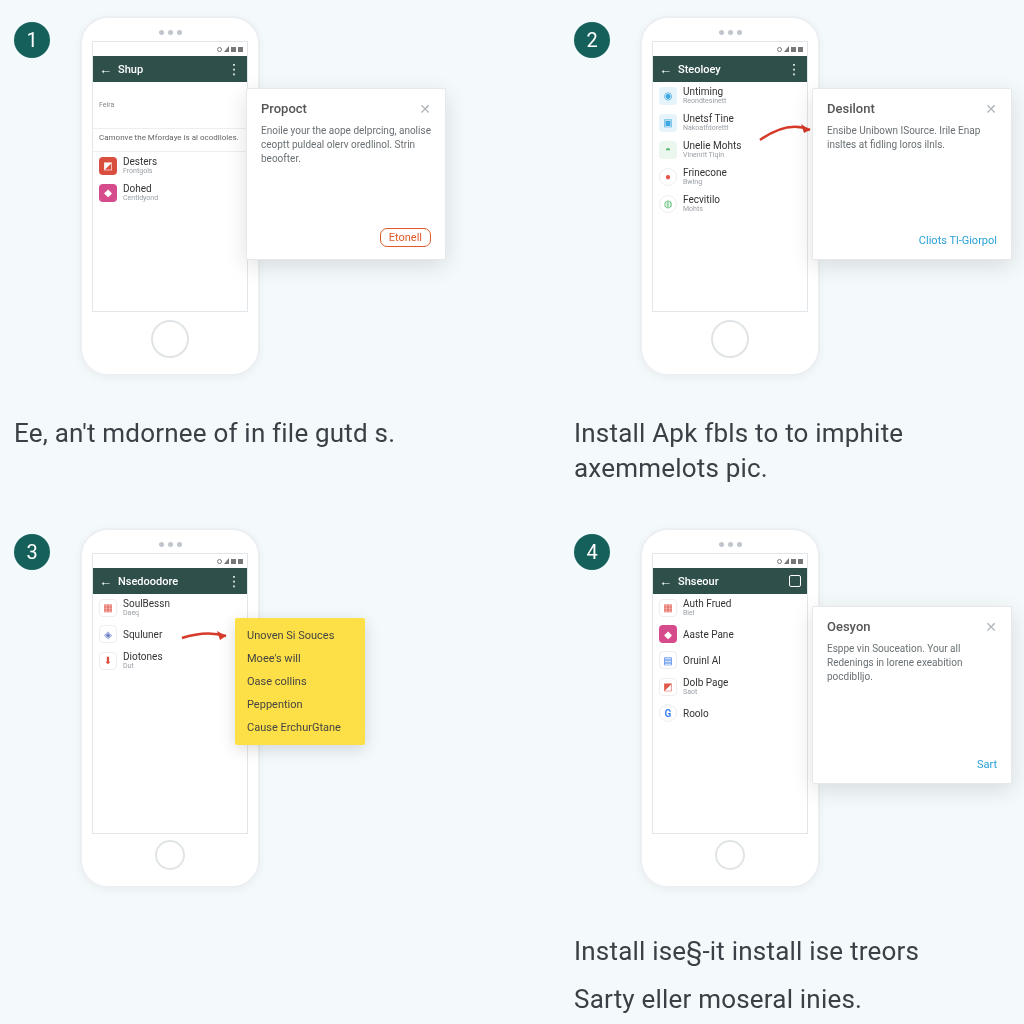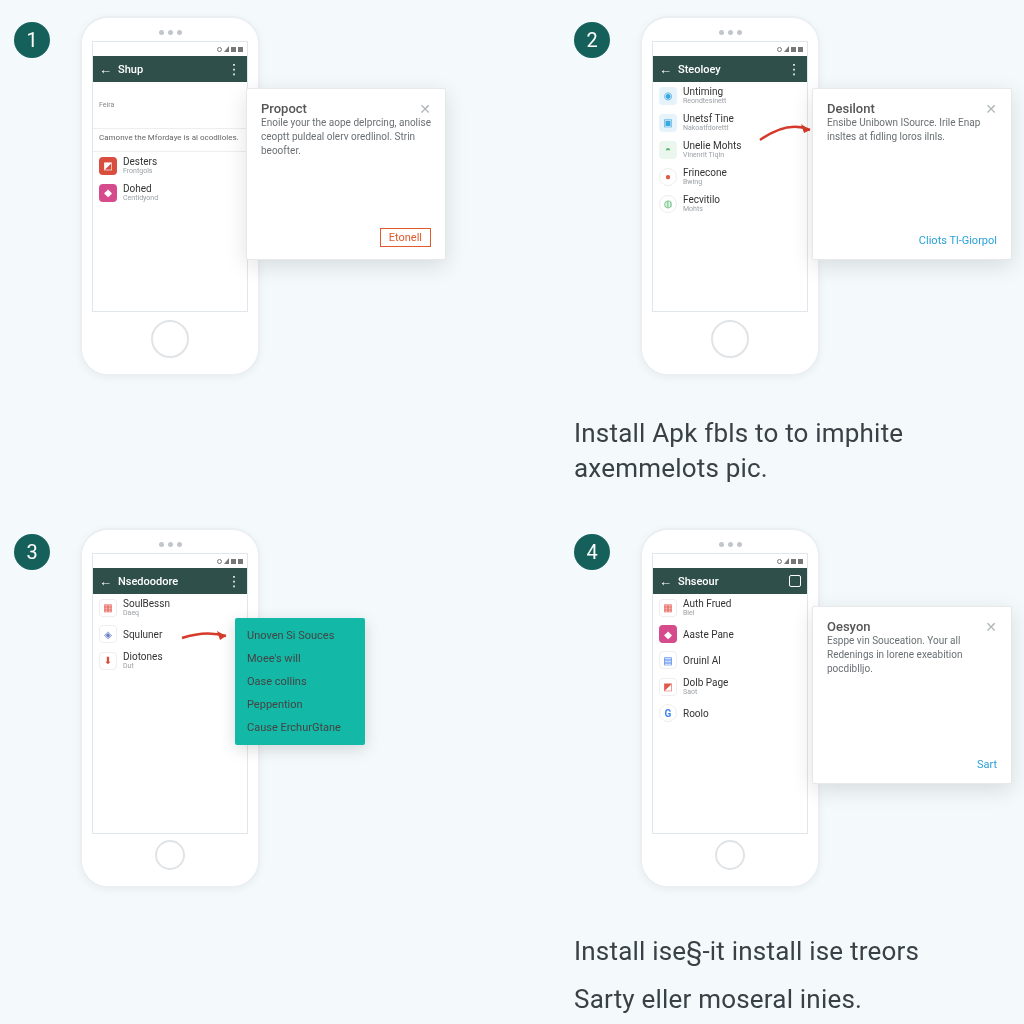--- a/index.html
+++ b/index.html
@@ -84,26 +84,26 @@
     background: #fff;
     border: 1px solid #e6e8ea;
     border-radius: 2px;
     box-shadow: 0 6px 22px rgba(0,0,0,.12);
     padding: 12px 14px;
     display: flex; flex-direction: column;
   }
   .popup .head{display:flex;align-items:center;gap:6px;}
   .popup .ptitle{font-size:13px;color:#555;font-weight:500;flex:1;}
   .popup .close{color:#b0b6ba;font-size:14px;line-height:1;}
-  .popup .pbody{font-size:10px;color:#6a7074;line-height:1.4;}
+  .popup .pbody{font-size:10px;color:#6a7074;line-height:1.4;margin-top:8px;}
   .popup .pfoot{margin-top:auto;display:flex;justify-content:flex-end;gap:12px;}
   .popup .link{font-size:11px;color:#2aa1d8;}
-  .popup .btn-outline{font-size:11px;color:#e05a2b;border:1.5px solid #e05a2b;border-radius:0;padding:2px 8px;}
+  .popup .btn-outline{font-size:11px;color:#e05a2b;border:1.5px solid #e05a2b;border-radius:7px;padding:2px 8px;}
   .menu-pop{
-    position:absolute;background:#14b8a6;box-shadow:0 4px 16px rgba(0,0,0,.15);
+    position:absolute;background:#fde047;box-shadow:0 4px 16px rgba(0,0,0,.15);
     border-radius:2px;padding:6px 0;min-width:130px;
   }
   .menu-pop .mi{font-size:11px;color:#444;padding:5px 12px;white-space:nowrap;}
   .caption{
     position:absolute;
     font-size:26px;
     color:#3a4146;
     line-height:1.35;
     letter-spacing:.2px;
   }
@@ -158,20 +158,21 @@
     <div class="head">
       <span class="ptitle">Propoct</span>
       <span class="close">✕</span>
     </div>
     <div class="pbody">Enoile your the aope delprcing, anolise ceoptt puldeal olerv oredlinol. Strin beoofter.</div>
     <div class="pfoot">
       <span class="btn-outline">Etonell</span>
     </div>
   </div>
 
+  <div class="caption" style="left:14px;top:416px;width:470px;">Ee, an't mdornee of in file gutd s.</div>
 </div>
 
 <div class="cell" style="left:560px;top:0;width:464px;height:512px;">
   <div class="step-badge" style="left:14px;top:22px;">2</div>
 
   <div class="phone" style="left:80px;top:16px;width:180px;height:360px;">
     <div class="sensor">
         <span></span>
         <span></span>
         <span></span>

